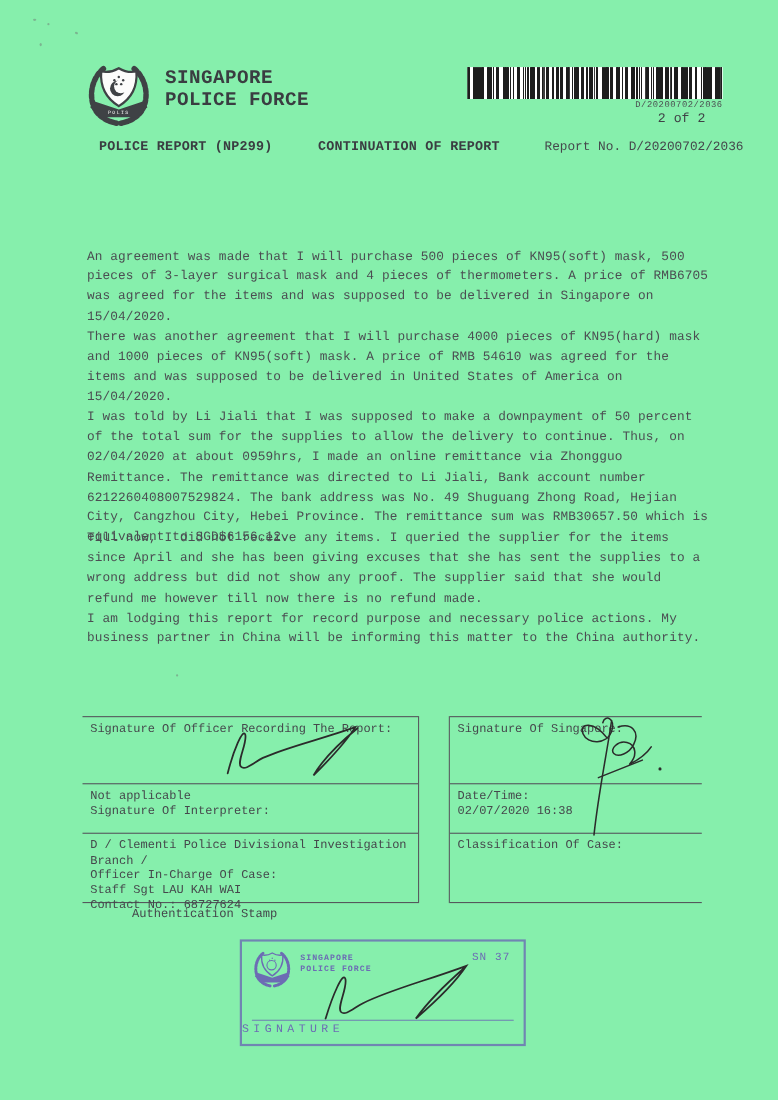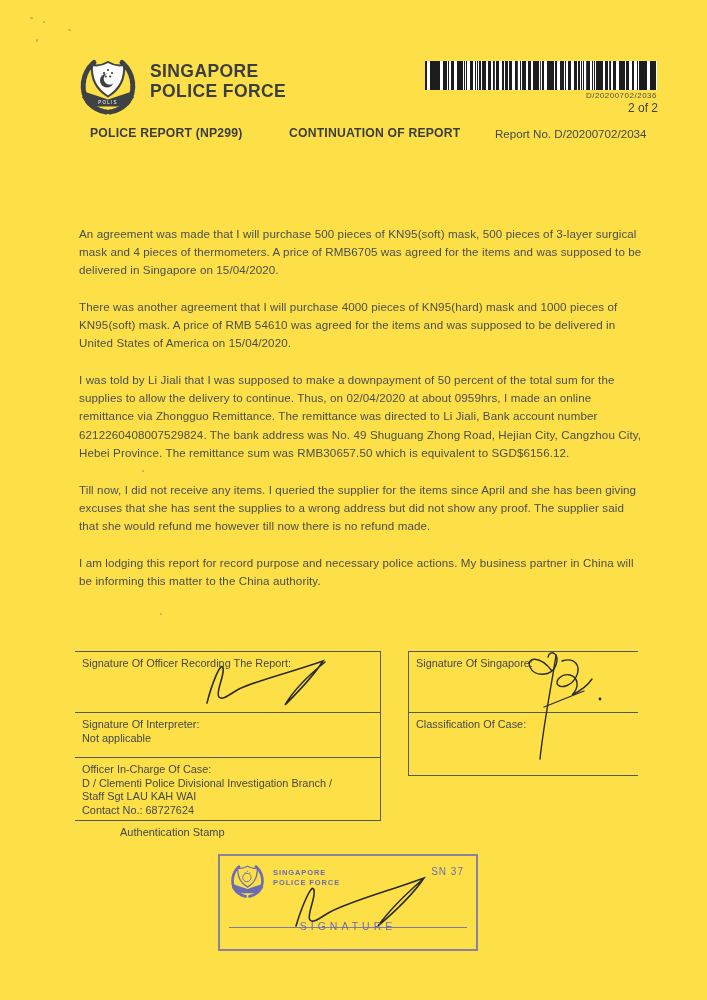--- a/index.html
+++ b/index.html
@@ -1,43 +1,43 @@
 <!DOCTYPE html>
 <html><head>
 <meta charset="utf-8">
 <style>
   html,body{margin:0;padding:0;background:#e8e8e8;}
   .page{
     position:relative;
     width:707px;height:1000px;
     margin:0 auto;
-    background:#fde047;
+    background:#86efac;
     overflow:hidden;
-    font-family:Liberation Sans, sans-serif;
+    font-family:Liberation Mono, monospace;
     color:#4b4e52;
   }
   
   .speck{position:absolute;background:rgba(110,110,110,.45);border-radius:50%;}
   
   .crest{position:absolute;left:78px;top:56px;width:60px;height:59px;}
   .org-title{
     position:absolute;left:150px;top:62px;
     font-weight:bold;font-size:17.5px;line-height:19.5px;
     letter-spacing:.4px;color:#3a3d41;
   }
   .barcode{position:absolute;left:425px;top:61px;width:232px;}
   .barcode-bars{
     height:29px;background-color:#fff;
     background-image:
       repeating-linear-gradient(90deg,#1d1d1d 0 2px,transparent 2px 5px,#1d1d1d 5px 6px,transparent 6px 9px),
       repeating-linear-gradient(90deg,#1d1d1d 0 1px,transparent 1px 6px,#1d1d1d 6px 9px,transparent 9px 13px),
       repeating-linear-gradient(90deg,rgba(29,29,29,.85) 0 1px,transparent 1px 11px,#1d1d1d 11px 14px,transparent 14px 23px);
   }
   .barcode-label{margin-top:1px;text-align:right;font-size:8px;letter-spacing:.5px;color:#4a4d50;}
-  .page-indicator{position:absolute;left:598px;top:101px;width:60px;text-align:right;font-size:12px;color:#3f4246;}
+  .page-indicator{position:absolute;left:598px;top:101px;width:60px;text-align:left;font-size:12px;color:#3f4246;}
   .form-title{position:absolute;left:78px;top:126px;font-size:12.2px;font-weight:bold;color:#3a3d41;letter-spacing:.2px;padding-left:12px;}
   .continuation-title{position:absolute;left:266px;top:126px;font-size:12.2px;font-weight:bold;color:#3a3d41;letter-spacing:.2px;margin-left:23px;}
   .report-no{position:absolute;left:495px;top:127px;font-size:11.6px;color:#45484c;}
   
   .para{
     position:absolute;left:78px;width:566px;margin:1px;
     font-size:11.6px;line-height:18.2px;letter-spacing:.1px;
     color:#4b4e52;text-align:left;
   }
   .p1{top:224px}.p2{top:297px}.p3{top:370px}.p4{top:480px}.p5{top:553px}
@@ -61,21 +61,21 @@
   .stamp-crest{position:absolute;left:9px;top:7px;width:37px;height:35px;}
   .stamp-org{
     position:absolute;left:53px;top:12px;
     font-size:7.5px;font-weight:bold;line-height:9.5px;letter-spacing:.9px;
     color:#6c6cb4;
   }
   .stamp-serial{position:absolute;right:12px;top:10px;font-size:10px;letter-spacing:1px;color:#6c6cb4;}
   .stamp-sig{position:absolute;left:58px;top:12px;width:165px;height:68px;}
   .stamp-line{position:absolute;left:9px;right:9px;bottom:21px;border-top:1.5px solid rgba(106,106,180,.85);}
   .stamp-caption{
-    position:absolute;left:0;right:0;bottom:17px;text-align:center;
+    position:absolute;left:0;right:0;bottom:7px;
     font-size:10.5px;letter-spacing:4px;color:#6c6cb4;
   }
 </style>
 </head>
 <body>
 
 <div class="page">
 
   <div class="speck" style="left:30px;top:17px;width:3px;height:2px"></div>
   <div class="speck" style="left:43px;top:21px;width:2px;height:2px"></div>
@@ -106,47 +106,51 @@
 
   <div class="barcode">
     <div class="barcode-bars"></div>
     <div class="barcode-label">D/20200702/2036</div>
   </div>
 
   <div class="page-indicator">2 of 2</div>
 
   <div class="form-title">POLICE REPORT (NP299)</div>
   <div class="continuation-title">CONTINUATION OF REPORT</div>
-  <div class="report-no">Report No. D/20200702/2034</div>
+  <div class="report-no">Report No. D/20200702/2036</div>
 
   <p class="para p1">An agreement was made that I will purchase 500 pieces of KN95(soft) mask, 500 pieces of 3-layer surgical mask and 4 pieces of thermometers. A price of RMB6705 was agreed for the items and was supposed to be delivered in Singapore on 15/04/2020.</p>
   <p class="para p2">There was another agreement that I will purchase 4000 pieces of KN95(hard) mask and 1000 pieces of KN95(soft) mask. A price of RMB 54610 was agreed for the items and was supposed to be delivered in United States of America on 15/04/2020.</p>
   <p class="para p3">I was told by Li Jiali that I was supposed to make a downpayment of 50 percent of the total sum for the supplies to allow the delivery to continue. Thus, on 02/04/2020 at about 0959hrs, I made an online remittance via Zhongguo Remittance. The remittance was directed to Li Jiali, Bank account number 6212260408007529824. The bank address was No. 49 Shuguang Zhong Road, Hejian City, Cangzhou City, Hebei Province. The remittance sum was RMB30657.50 which is equivalent to SGD$6156.12.</p>
   <p class="para p4">Till now, I did not receive any items. I queried the supplier for the items since April and she has been giving excuses that she has sent the supplies to a wrong address but did not show any proof. The supplier said that she would refund me however till now there is no refund made.</p>
   <p class="para p5">I am lodging this report for record purpose and necessary police actions. My business partner in China will be informing this matter to the China authority.</p>
 
   <div class="sig-col sig-col-left">
     <div class="sig-cell h61">
       <div>Signature Of Officer Recording The Report:</div>
     </div>
     <div class="sig-cell h45">
+      <div>Not applicable</div>
       <div>Signature Of Interpreter:</div>
-      <div>Not applicable</div>
     </div>
     <div class="sig-cell h64 last">
+      <div>D / Clementi Police Divisional Investigation Branch /</div>
       <div>Officer In-Charge Of Case:</div>
-      <div>D / Clementi Police Divisional Investigation Branch /</div>
       <div>Staff Sgt LAU KAH WAI</div>
       <div>Contact No.: 68727624</div>
     </div>
   </div>
 
   <div class="sig-col sig-col-right">
     <div class="sig-cell h61">
       <div>Signature Of Singapore:</div>
+    </div>
+    <div class="sig-cell h45">
+      <div>Date/Time:</div>
+      <div>02/07/2020 16:38</div>
     </div>
     <div class="sig-cell h64 last">
       <div>Classification Of Case:</div>
     </div>
   </div>
 
   <svg class="sig-scribble officer-sig" viewBox="0 0 150 66">
     <path d="M12,56 C17,36 26,14 28,21 C30,28 20,46 24,50 C28,54 36,46 44,42 C66,32 94,26 128,14 C118,30 102,46 90,58 C98,44 114,28 130,15" fill="none" stroke="#2b2b2b" stroke-width="1.6" stroke-linecap="round"></path>
   </svg>
 

